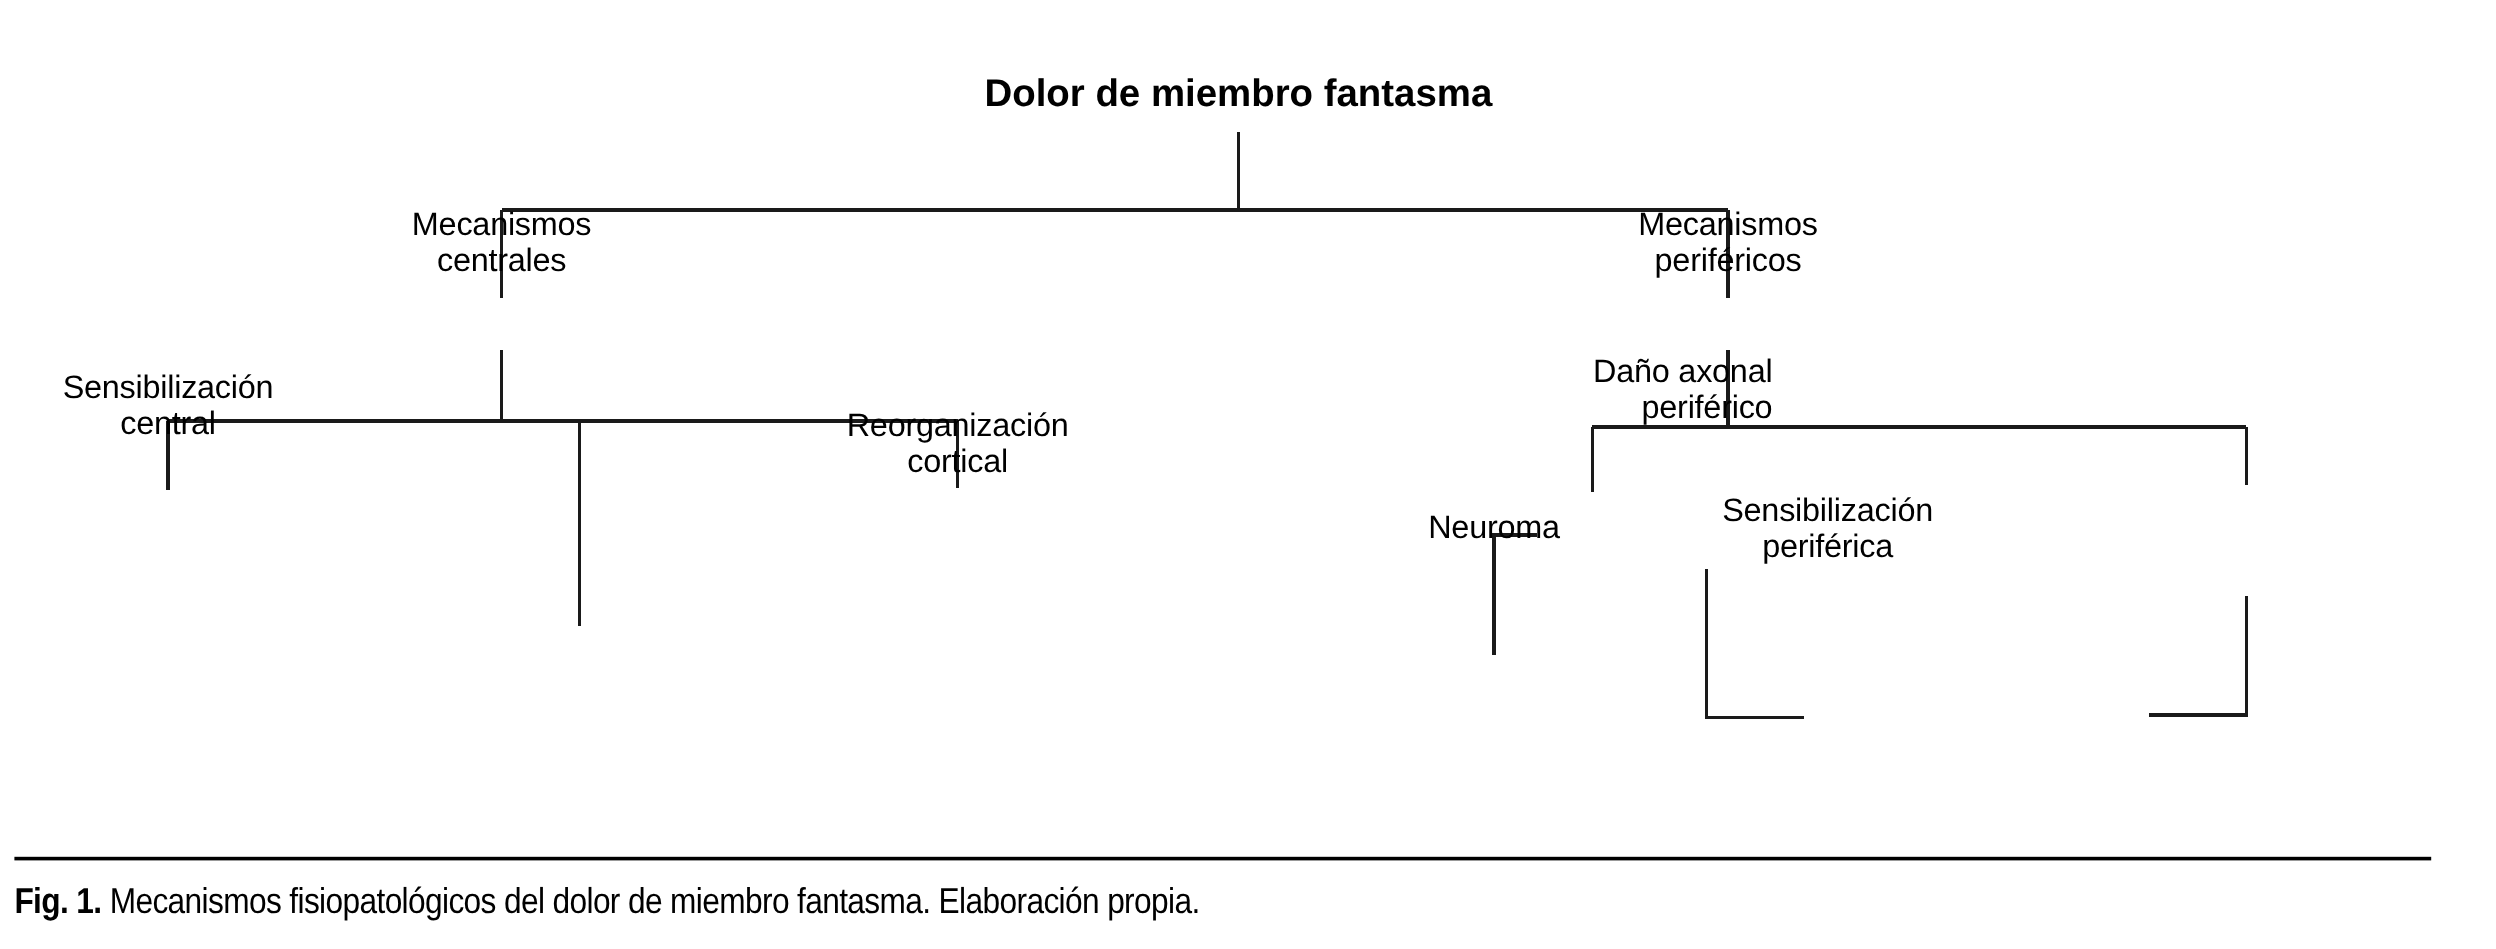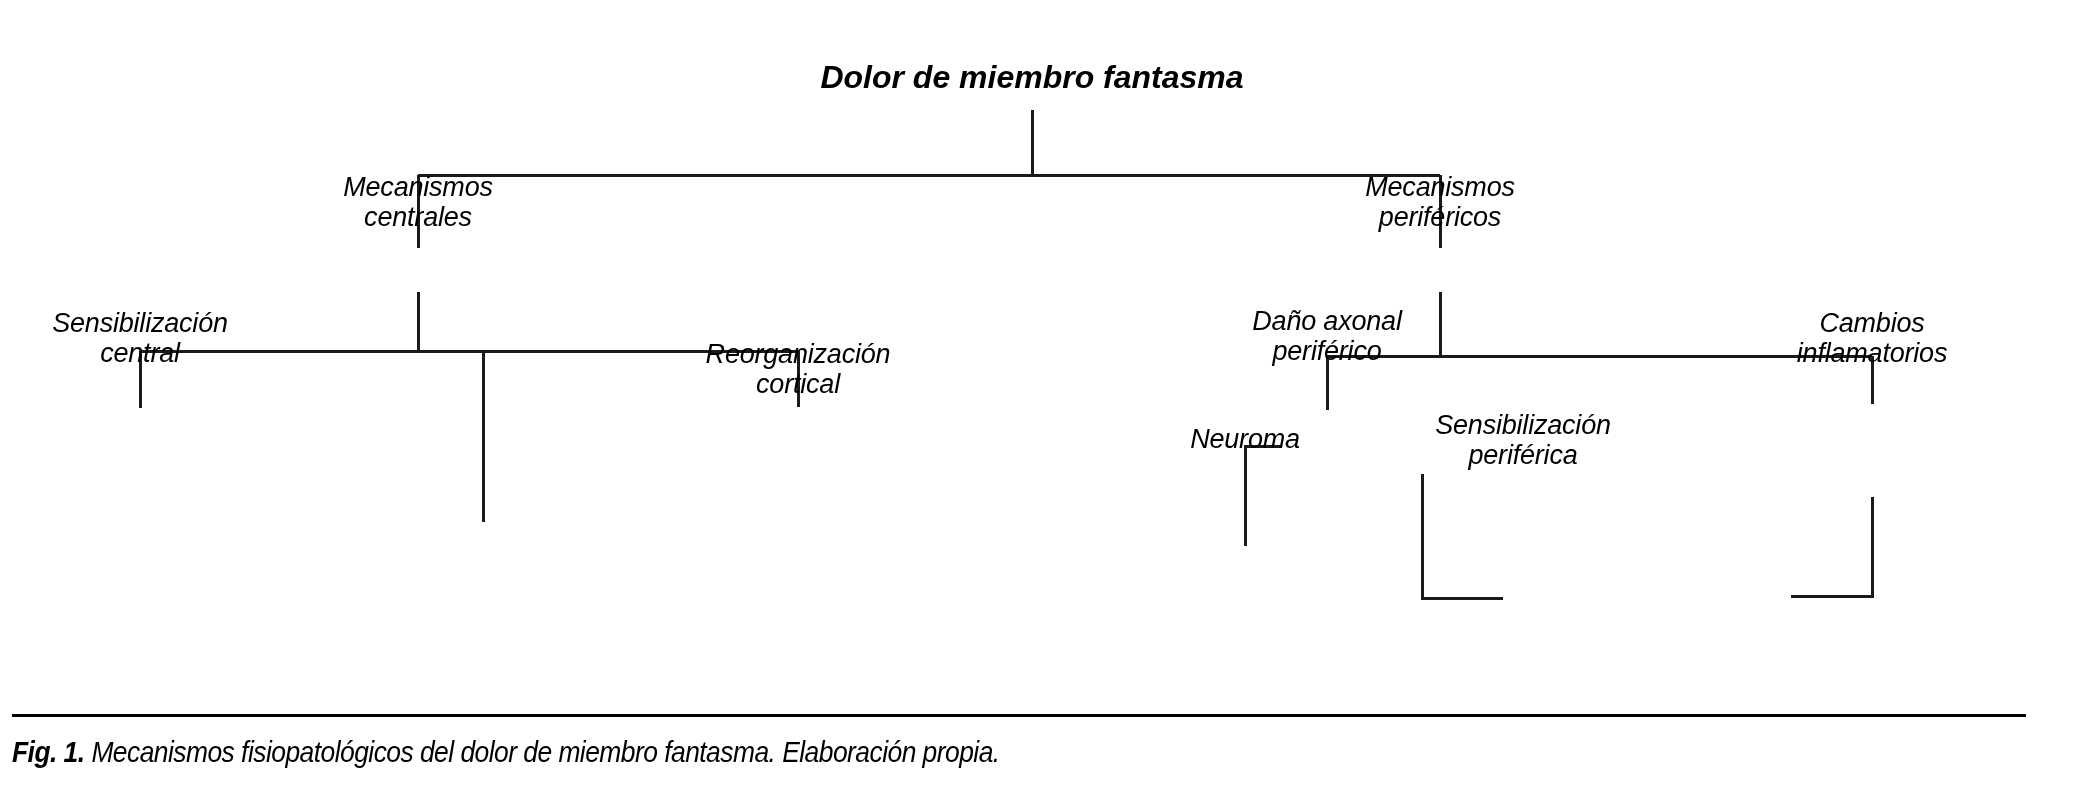--- a/index.html
+++ b/index.html
@@ -10,21 +10,20 @@
   body {
     font-family: "Liberation Sans", sans-serif;
     color: #000000;
   }
   #page {
     position: relative;
     width: 2080px;
     height: 791px;
     background: #ffffff;
     overflow: hidden;
-    font-style: italic;
   }
   #connectors {
     position: absolute;
     left: 0;
     top: 0;
     width: 2080px;
     height: 791px;
     pointer-events: none;
   }
   .node {
@@ -109,30 +108,28 @@
   <div class="node" style="left:-20px; top:308px; width:320px;">Sensibilización
 central</div>
 
 
   <div class="node" style="left:648px; top:308px; width:300px;margin-top:31px;">Reorganización
 cortical</div>
 
   <div class="node" style="left:1240px; top:172px; width:400px;">Mecanismos
 periféricos</div>
 
-  <div class="node" style="left:1177px; top:306px; width:300px;">Daño axonal
+  <div class="node" style="left:1177px; top:294px; width:300px;text-align:right;">Daño axonal
 periférico</div>
 
   <div class="node" style="left:1105px; top:424px; width:280px;">Neuroma</div>
 
   <div class="node" style="left: 1093px; top: 410px; width: 340px; text-align: center; transform: translateX(260px);">Sensibilización
 periférica</div>
 
-  <div class="node" style="left:1722px; top:308px; width:300px;">Cambios
-inflamatorios</div>
 
   <div class="caption-rule"></div>
 
   <div class="caption">
     <span class="lead">Fig. 1.</span><span> Mecanismos fisiopatológicos del dolor de miembro fantasma. Elaboración propia.</span>
   </div>
 
 </div>
 
 </body></html>

